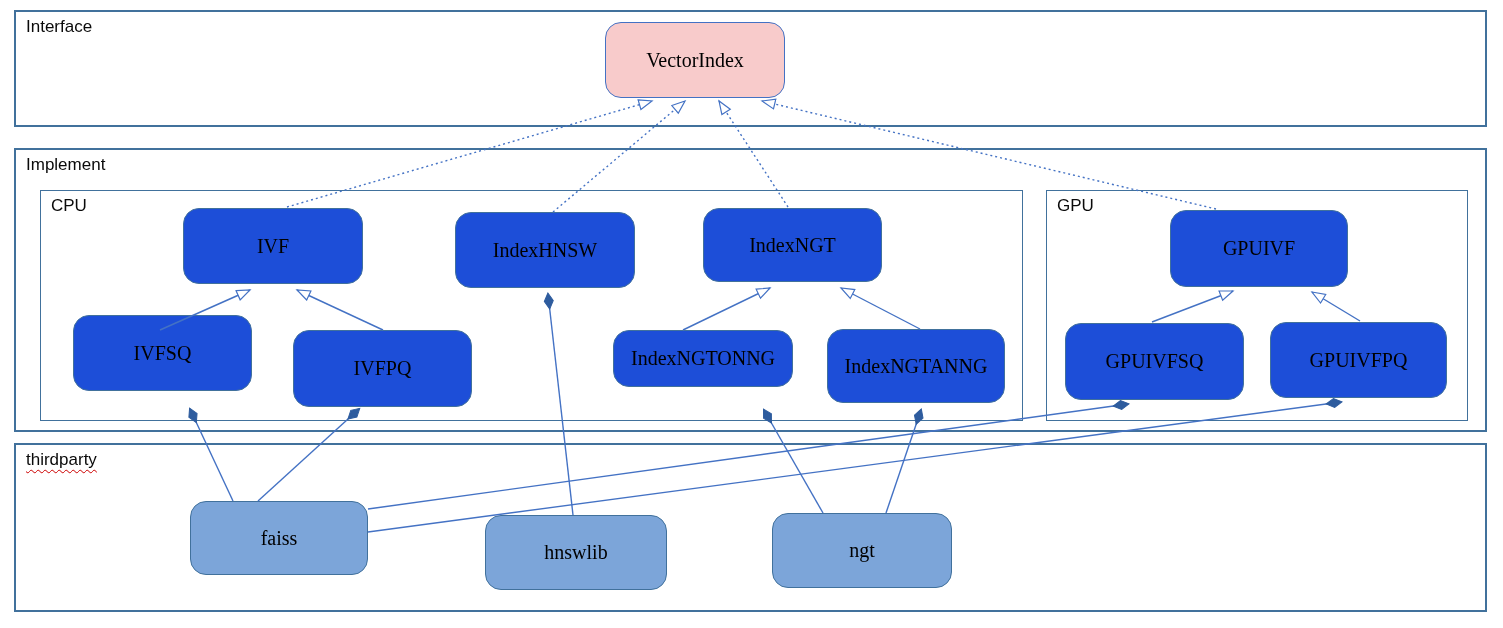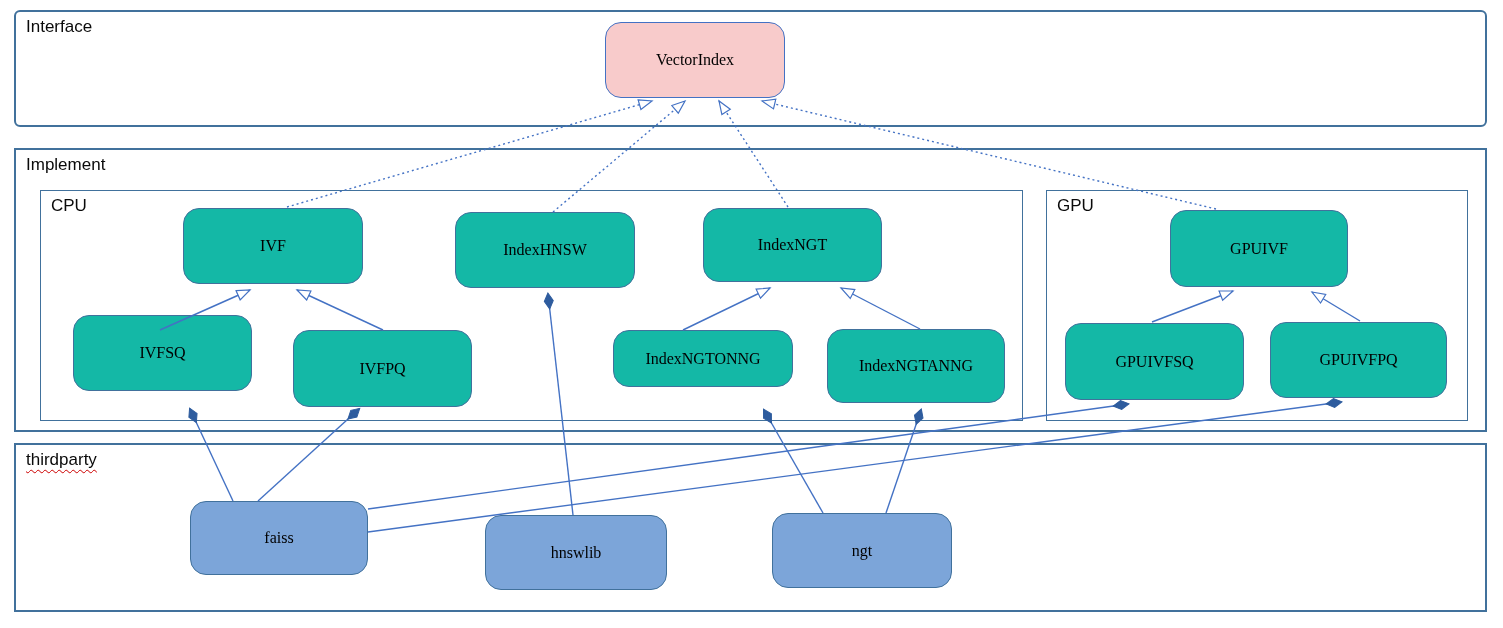--- a/index.html
+++ b/index.html
@@ -9,32 +9,32 @@
   }
   .frame{position:absolute;border:2px solid #41719c;box-sizing:border-box;background:transparent;}
   .frame.inner{border-width:1.5px;}
   .frame-label{
     position:absolute;top:6px;left:10px;font-family:"Liberation Sans",sans-serif;
     font-size:17px;color:#0a0a0a;line-height:1.1;white-space:nowrap;
   }
   .frame-label.misspelled{
     text-decoration:underline wavy #cc0000;text-decoration-thickness:1px;text-underline-offset:4px;
   }
-  #frame-interface{left:14px;top:10px;width:1473px;height:117px;border-radius:6px;}
+  #frame-interface{left:14px;top:10px;width:1473px;height:117px;}
   #frame-implement{left:14px;top:148px;width:1473px;height:284px;}
   #frame-cpu{left:40px;top:190px;width:983px;height:231px;}
   #frame-gpu{left:1046px;top:190px;width:422px;height:231px;padding-left:24px;}
   #frame-thirdparty{left:14px;top:443px;width:1473px;height:169px;padding-left:38px;}
   .node{
     position:absolute;border-radius:16px;box-sizing:border-box;border:1.5px solid #41719c;
     display:flex;align-items:center;justify-content:center;
-    font-family:"Liberation Serif",serif;font-size:16px;color:#000;
+    font-family:"Liberation Serif",serif;font-size:20px;color:#000;
   }
   .node.pink{background:#f8cbcb;border-color:#4472c4;}
-  .node.green{background:#14b8a6;}
+  .node.green{background:#1d4ed8;}
   .node.blue{background:#7ca5d9;}
   #edges{position:absolute;left:0;top:0;width:1503px;height:628px;pointer-events:none;}
   .edge{stroke:#4472c4;stroke-width:1.4;fill:none;}
   .edge.realization{stroke-dasharray:2 3;}
 </style>
 </head>
 <body>
 
 <div class="canvas">
 

